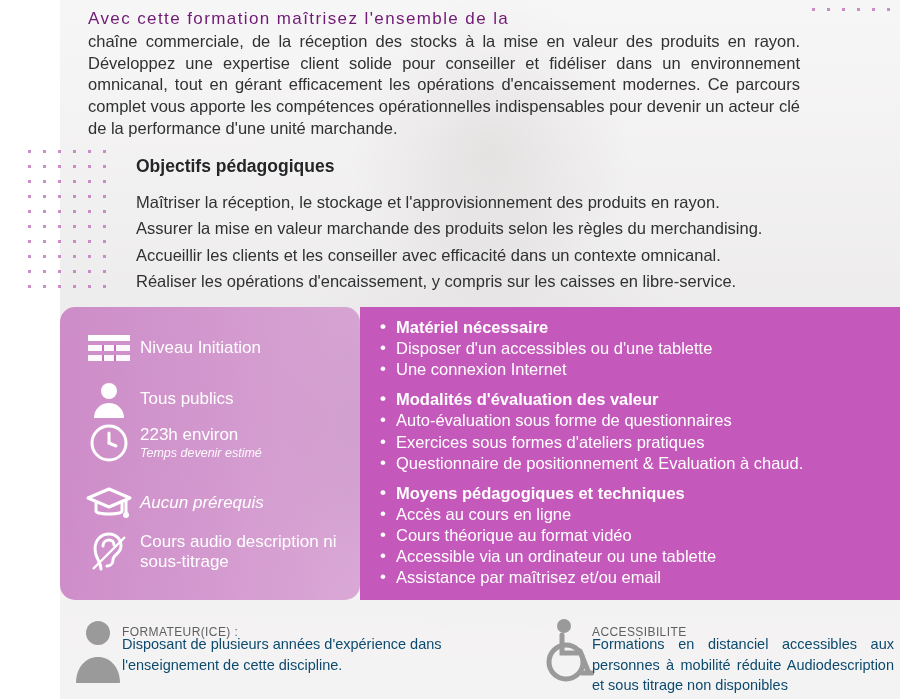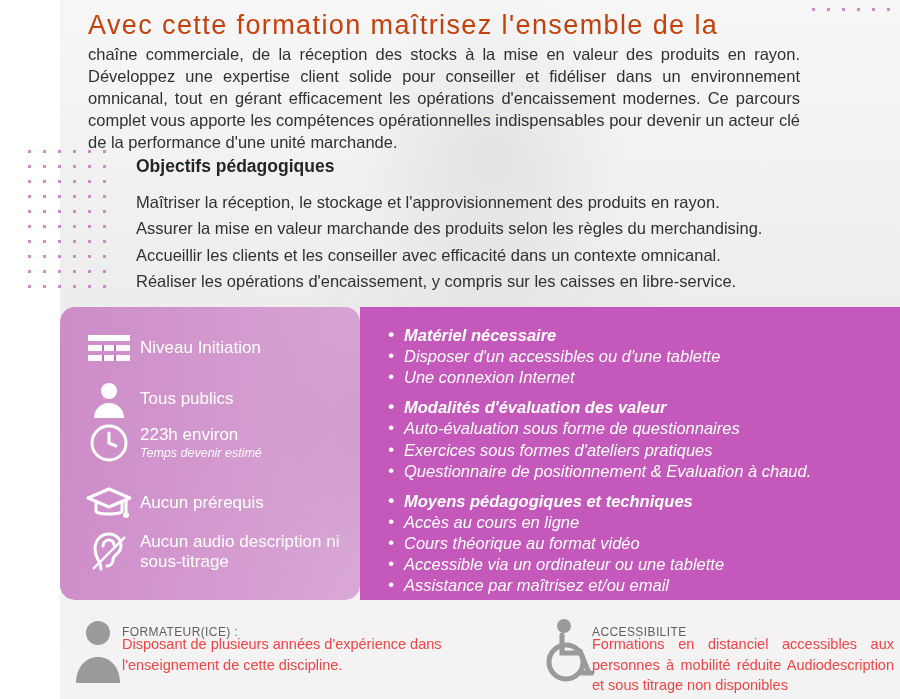--- a/index.html
+++ b/index.html
@@ -50,23 +50,23 @@
   
   .intro {
     position: absolute;
     left: 88px; top: 8px; width: 712px;
     color: #2f3133;
     font-size: 16.5px;
     line-height: 1.33;
     text-align: justify;
   }
   .intro .lead {
-    font-size: 27px;
+    font-size: 17px;
     letter-spacing: 1.4px;
-    color: #c2410c;
+    color: #701a75;
     display: block;
     white-space: nowrap;
   }
 
   
   .objectives {
     position: absolute;
     left: 136px; top: 156px; width: 760px;
   }
   .objectives h2 {
@@ -118,30 +118,30 @@
   .feature .ftext .sub {
     display: block;
     font-style: italic;
     font-size: 12.5px;
     opacity: 0.95;
     margin-top: 1px;
   }
   .f1 { top: 26px; }
   .f2 { top: 72px; }
   .f3 { top: 116px; }
-  .f4 { top: 178px; }
+  .f4 { top: 178px; font-style: italic; }
   .f5 { top: 224px; }
   .f5 .ftext { width: 215px; }
 
   
   .band-right .blocks {
     position: absolute;
     left: 18px; top: 10px; right: 10px;
   }
-  .bullets { list-style: none; margin: 8px; padding: 0; font-style: italic; }
+  .bullets { list-style: none; margin: 0; padding: 0; }
   .bullets li {
     position: relative;
     padding-left: 18px;
     color: #ffffff;
     font-size: 16.5px;
     line-height: 1.28;
   }
   .bullets li::before {
     content: "•";
     position: absolute; left: 2px; top: -1px;
@@ -172,21 +172,21 @@
     position: absolute; left: 62px; top: 14px;
     font-size: 12px;
     letter-spacing: 0.4px;
     color: #5e6163;
     margin-top: 11px;
   }
   .footer .fbody {
     position: absolute; left: 62px; top: 34px; right: 6px;
     font-size: 14.5px;
     line-height: 1.42;
-    color: #ef4444;
+    color: #0c4a6e;
   }
   .footer .fbody.just { text-align: justify; }
 
   svg { display: block; }
 </style>
 </head>
 <body>
 
 <div id="page">
 
@@ -275,21 +275,21 @@
 
       <div class="feature f5">
         <span class="ficon">
           <svg width="40" height="42" viewBox="0 0 40 42" aria-hidden="true">
             <path d="M12 38 c0-8 -6-10 -6-20 C6 8 13 3 20 3 c7 0 12 5 12 12 0 8 -8 8 -8 14 0 4 -3 6 -6 6" fill="none" stroke="#ffffff" stroke-width="3" stroke-linecap="round"></path>
             <path d="M14 15 c0-4 3-6 6-6 3 0 5 2 5 5" fill="none" stroke="#ffffff" stroke-width="3" stroke-linecap="round"></path>
             <line x1="4" y1="38" x2="36" y2="6" stroke="#ffffff" stroke-width="2.4"></line>
           </svg>
         </span>
         <span class="ftext">
-          <span>Aucun audio description ni sous-titrage</span>
+          <span>Cours audio description ni sous-titrage</span>
         </span>
       </div>
 
     </div>
 
     <div class="band-right">
       <div class="blocks">
         <ul class="bullets">
           <li class="head">Matériel nécessaire</li>
           <li>Disposer d'un accessibles ou d'une tablette</li>

